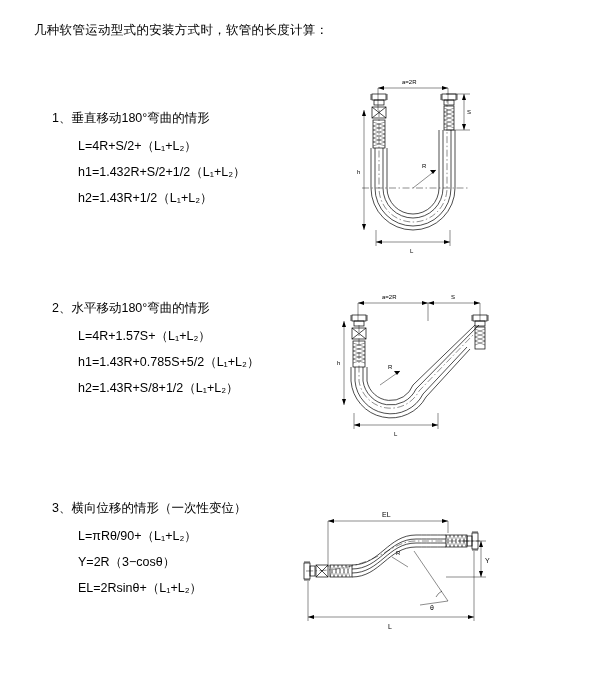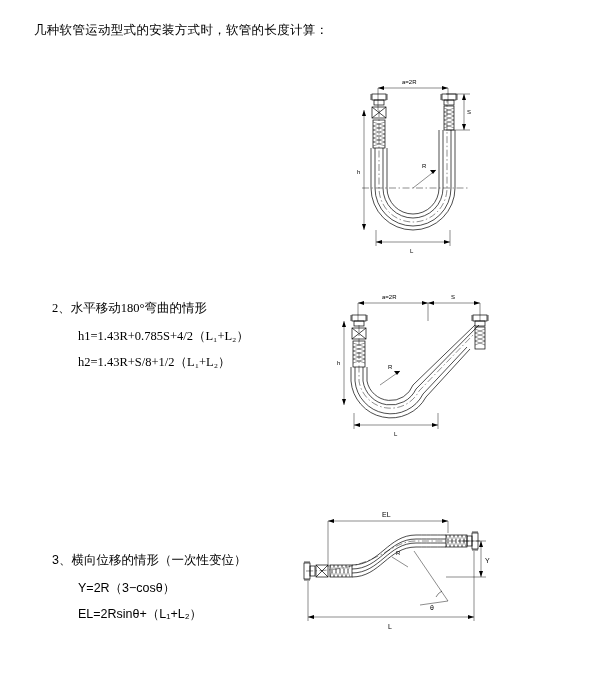--- a/index.html
+++ b/index.html
@@ -55,20 +55,26 @@
   .txt { font-family: "Liberation Sans", sans-serif; font-size: 6px; fill: #000; }
   .txt7 { font-family: "Liberation Sans", sans-serif; font-size: 7px; fill: #000; }
 </style>
 </head>
 <body>
 
 <div class="page">
 
   <div class="heading">几种软管运动型式的安装方式时，软管的长度计算：</div>
 
+  <div class="section" style="left:52px; top:110px;">
+    <div class="sec-title">1、垂直移动180°弯曲的情形</div>
+    <div class="formula">L=4R+S/2+（L₁+L₂）</div>
+    <div class="formula">h1=1.432R+S/2+1/2（L₁+L₂）</div>
+    <div class="formula">h2=1.43R+1/2（L₁+L₂）</div>
+  </div>
 
   <div class="fig" style="left:318px; top:70px;">
     <svg width="200" height="195" viewBox="0 0 200 195">
 
       <line class="dim" x1="60" y1="18" x2="130" y2="18"></line>
       <path class="fl" d="M60 18 l6 -2 v4 z"></path>
       <path class="fl" d="M130 18 l-6 -2 v4 z"></path>
       <text class="txt" x="84" y="14">a=2R</text>
       <line class="dim" x1="60" y1="18" x2="60" y2="40"></line>
       <line class="dim" x1="130" y1="18" x2="130" y2="34"></line>
@@ -141,23 +147,24 @@
 
       <line class="dim" x1="58" y1="172" x2="132" y2="172"></line>
       <path class="fl" d="M58 172 l6 -2 v4 z"></path>
       <path class="fl" d="M132 172 l-6 -2 v4 z"></path>
       <text class="txt" x="92" y="183">L</text>
       <line class="dim" x1="58" y1="160" x2="58" y2="176"></line>
       <line class="dim" x1="132" y1="160" x2="132" y2="176"></line>
     </svg>
   </div>
 
-  <div class="section" style="left:52px; top:300px;font-family:Liberation Serif, serif;">
+  <div class="section" style="left:52px; top:300px;">
     <div class="sec-title">2、水平移动180°弯曲的情形</div>
-    <div class="formula">h1=1.43R+0.785S+4/2（L₁+L₂）</div>
+    <div class="formula">L=4R+1.57S+（L₁+L₂）</div>
+    <div class="formula">h1=1.43R+0.785S+5/2（L₁+L₂）</div>
     <div class="formula">h2=1.43R+S/8+1/2（L₁+L₂）</div>
   </div>
 
   <div class="fig" style="left:318px; top:285px;">
     <svg width="200" height="165" viewBox="0 0 200 165">
 
       <line class="dim" x1="40" y1="18" x2="110" y2="18"></line>
       <path class="fl" d="M40 18 l6 -2 v4 z"></path>
       <path class="fl" d="M110 18 l-6 -2 v4 z"></path>
       <text class="txt" x="64" y="14">a=2R</text>
@@ -224,22 +231,23 @@
 
       <line class="dim" x1="36" y1="140" x2="120" y2="140"></line>
       <path class="fl" d="M36 140 l6 -2 v4 z"></path>
       <path class="fl" d="M120 140 l-6 -2 v4 z"></path>
       <text class="txt" x="76" y="151">L</text>
       <line class="dim" x1="36" y1="128" x2="36" y2="144"></line>
       <line class="dim" x1="120" y1="128" x2="120" y2="144"></line>
     </svg>
   </div>
 
-  <div class="section" style="left:52px; top:552px;">
+  <div class="section" style="left:52px; top:500px;">
     <div class="sec-title">3、横向位移的情形（一次性变位）</div>
+    <div class="formula">L=πRθ/90+（L₁+L₂）</div>
     <div class="formula">Y=2R（3−cosθ）</div>
     <div class="formula">EL=2Rsinθ+（L₁+L₂）</div>
   </div>
 
   <div class="fig" style="left:296px; top:505px;">
     <svg width="210" height="135" viewBox="0 0 210 135">
 
       <line class="dim" x1="32" y1="16" x2="152" y2="16"></line>
       <path class="fl" d="M32 16 l6 -2 v4 z"></path>
       <path class="fl" d="M152 16 l-6 -2 v4 z"></path>

